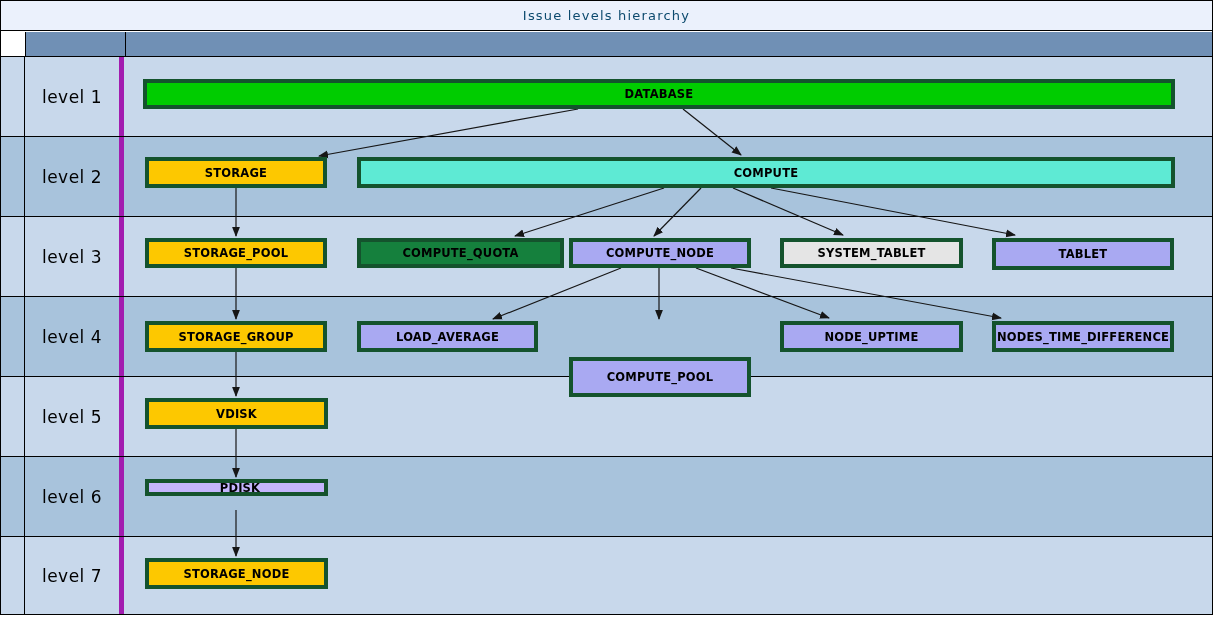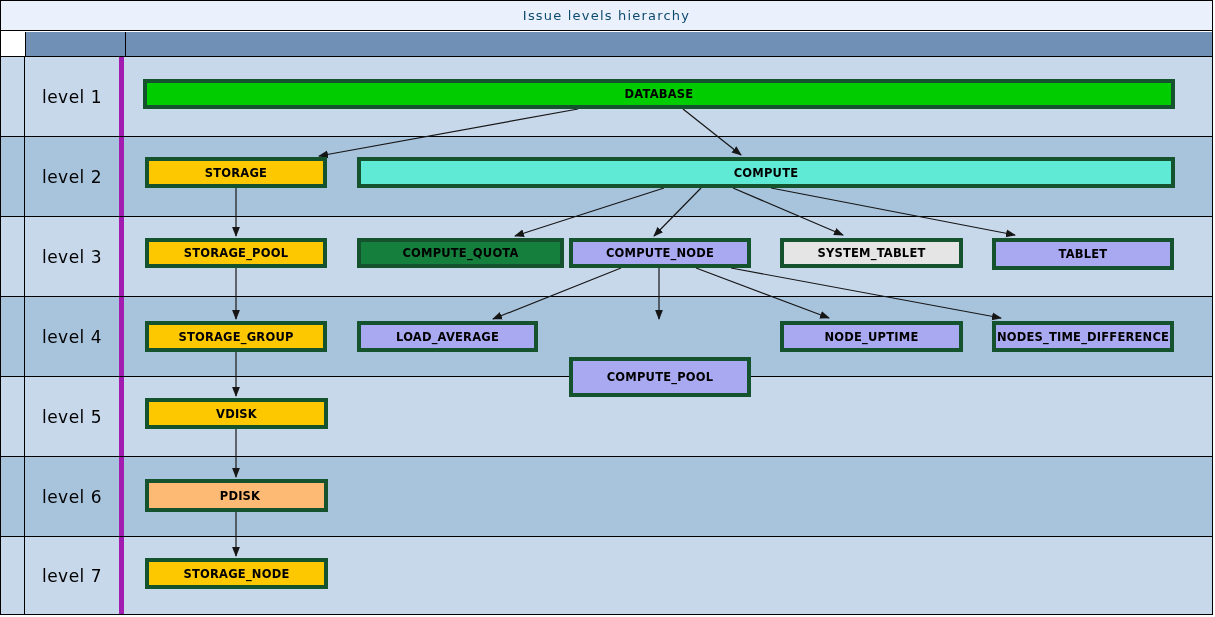--- a/index.html
+++ b/index.html
@@ -144,17 +144,17 @@
       <div class="node" style="left: 356px; top: 237px; width: 207px; height: 30px; background: #15803d;">COMPUTE_QUOTA</div>
       <div class="node" style="left: 568px; top: 237px; width: 182px; height: 30px; background: rgb(169, 169, 242);">COMPUTE_NODE</div>
       <div class="node" style="left: 779px; top: 237px; width: 183px; height: 30px; background: #e5e5e5;">SYSTEM_TABLET</div>
       <div class="node" style="left: 991px; top: 237px; width: 182px; height: 32px; background: rgb(169, 169, 242);">TABLET</div>
       <div class="node" style="left: 144px; top: 320px; width: 182px; height: 31px; background: rgb(253, 200, 0);">STORAGE_GROUP</div>
       <div class="node" style="left: 356px; top: 320px; width: 181px; height: 31px; background: rgb(169, 169, 242);">LOAD_AVERAGE</div>
       <div class="node" style="left: 568px; top: 320px; width: 182px; height: 40px; background: rgb(169, 169, 242); margin-top: 36px;">COMPUTE_POOL</div>
       <div class="node" style="left: 779px; top: 320px; width: 183px; height: 31px; background: rgb(169, 169, 242);">NODE_UPTIME</div>
       <div class="node" style="left: 991px; top: 320px; width: 182px; height: 31px; background: rgb(169, 169, 242);">NODES_TIME_DIFFERENCE</div>
       <div class="node" style="left: 144px; top: 397px; width: 183px; height: 31px; background: rgb(253, 200, 0);">VDISK</div>
-      <div class="node" style="left: 144px; top: 478px; width: 183px; height: 33px; background: #fdba74; padding-left: 7px;">PDISK</div>
+      <div class="node" style="left: 144px; top: 478px; width: 183px; height: 17px; background: #c4b5fd; padding-left: 7px;">PDISK</div>
       <div class="node" style="left: 144px; top: 557px; width: 183px; height: 31px; background: rgb(253, 200, 0);">STORAGE_NODE</div>
     </div>
 
 </div>
 
 </body></html>

